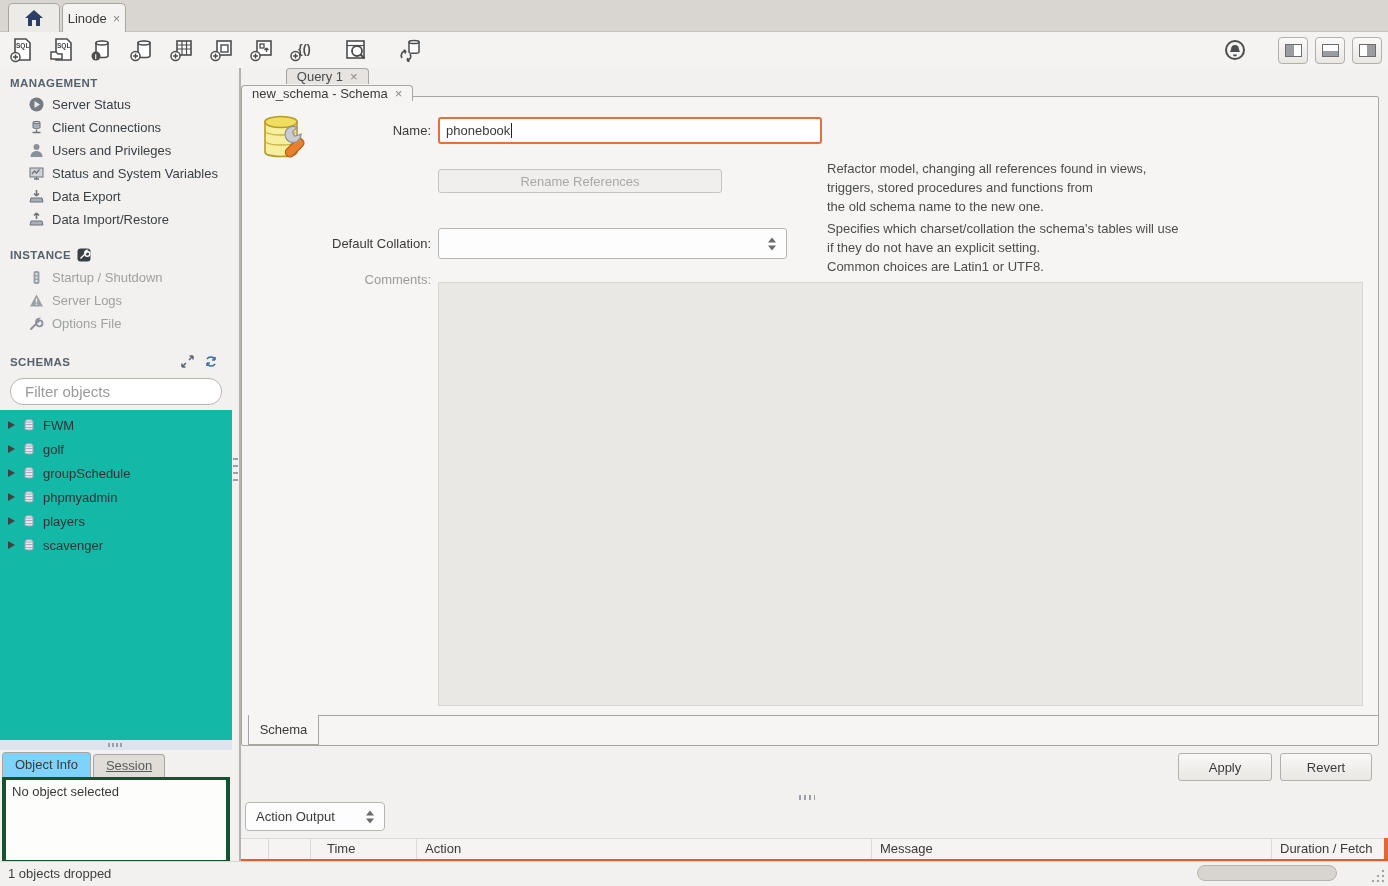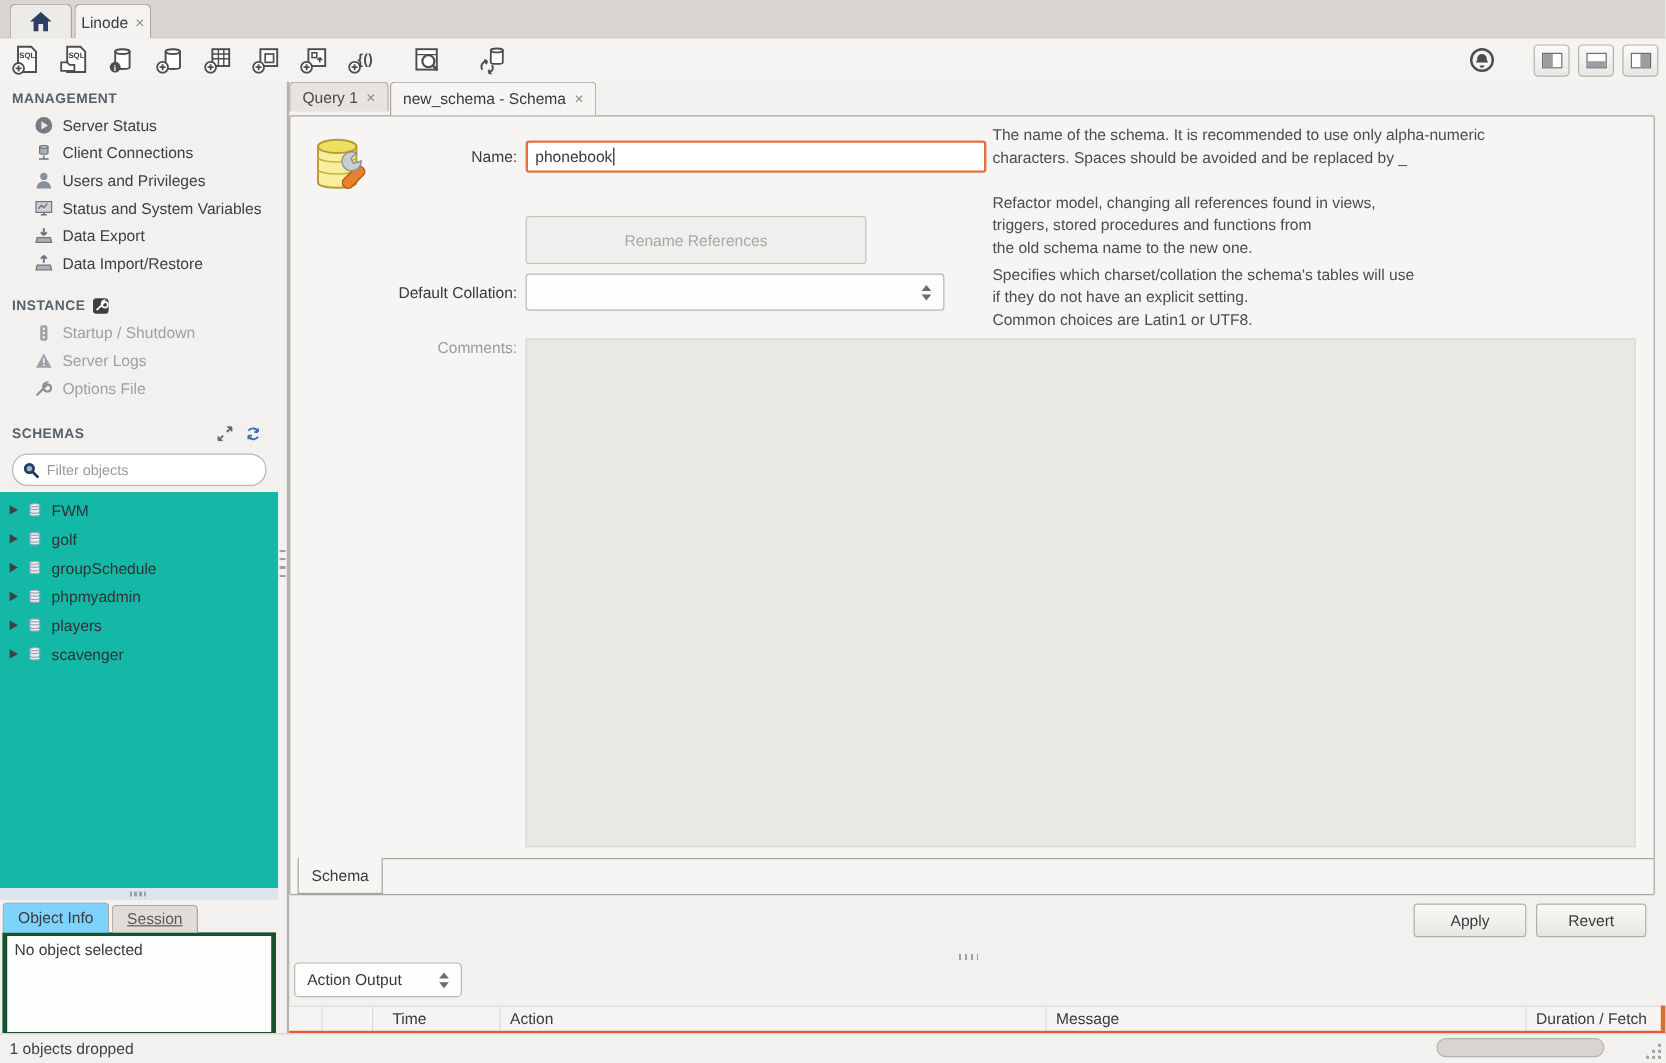--- a/index.html
+++ b/index.html
@@ -25,21 +25,21 @@
 
   
   .sidebar { position:absolute; left:0; top:68px; width:232px; height:793px; background:#f2f1ef; overflow:hidden; }
   .side-header { font-size:11.5px; font-weight:bold; letter-spacing:.4px; color:#55616b; padding:9px 0 4px 10px; display:flex; align-items:center; gap:6px; }
   .side-item { display:flex; align-items:center; gap:8px; height:23px; padding-left:28px; white-space:nowrap; cursor:pointer; color:#3b4045; }
   .side-item.disabled { color:#a0a0a0; cursor:default; }
   .side-item .ic { width:16px; height:16px; flex:0 0 16px; display:flex; align-items:center; justify-content:center; }
   .schemas-header { position:relative; }
   .schemas-actions { position:absolute; right:14px; top:8px; display:flex; gap:10px; }
   .filter-wrap { margin:6px 10px 5px 10px; height:27px; background:#fff; border:1px solid #b9b6b2; border-radius:13px; display:flex; align-items:center; padding:0 8px; gap:6px; }
-  .filter-wrap input { border:none; outline:none; flex:1; font-family:inherit; font-size:12px; color:#333; background:transparent; }
+  .filter-wrap input { border:none; outline:none; flex:1; font-family:inherit; font-size:15px; color:#333; background:transparent; }
   .filter-wrap input::placeholder { color:#9a9a9a; }
   .schema-list { background:#14b8a6; height:330px; padding-top:3px; }
   .schema-row { display:flex; align-items:center; height:24px; padding-left:8px; gap:7px; cursor:pointer; color:#2f3337; }
   .tri { width:0; height:0; border-left:7px solid #3f4245; border-top:4.5px solid transparent; border-bottom:4.5px solid transparent; }
 
   
   .info-splitter { height:10px; background:#dde4ee; position:relative; }
   .grip-h { position:absolute; left:108px; top:3px; width:14px; height:4px;
     background:repeating-linear-gradient(90deg,#9aa0a8 0 2px,transparent 2px 4px); }
   .info-tabs { position:relative; height:27px; background:#f2f1ef; padding-left:2px; display:flex; align-items:flex-end; gap:2px; }
@@ -48,34 +48,34 @@
   .info-tab.inactive { background:#e0ddd9; color:#5a5a5a; height:23px; padding-top:3px;text-decoration:underline; }
   .info-content { margin:0 2px; height:88px; background:#fdfdfc; border:4px solid #14532d; margin-top:-1px; padding:4px 6px; }
 
   
   .vsplit { position:absolute; left:232px; top:68px; width:9px; height:793px; background:#f2f1ef; border-right:2px solid #b5b2ae; }
   .vsplit .dots { position:absolute; left:1px; top:390px; width:5px; height:26px;
     background:repeating-linear-gradient(#9aa0a8 0 2px,transparent 2px 7px); }
 
   
   .main { position:absolute; left:241px; top:68px; width:1147px; height:793px; }
-  .editor-tabs { position:absolute; left:0; top:0; height:29px; display:flex; align-items:flex-start; gap:1px; }
+  .editor-tabs { position:absolute; left:0; top:0; height:29px; display:flex; align-items:center; gap:1px;flex-direction:column; }
   .ed-tab { border:1px solid #a9a5a1; border-bottom:none; border-radius:4px 4px 0 0; display:flex; align-items:center; gap:7px; padding:0 10px; cursor:pointer; }
   .ed-tab.inactive { background:#e6e3e0; height:25px; color:#4a4a4a; }
   .ed-tab.active { background:#f6f5f3; height:28px; position:relative; z-index:3; }
 
   .editor-box { position:absolute; left:0; top:28px; width:1138px; height:650px; background:#f6f5f3; border:1px solid #a9a5a1; border-radius:2px; }
   .schema-big-icon { position:absolute; left:15px; top:13px; }
   .form-label { position:absolute; width:160px; text-align:right; color:#3a3a3a; }
   .name-input { position:absolute; left:196px; top:20px; width:384px; height:27px; background:#fff; border:2px solid #e4703d; border-radius:3px; display:flex; align-items:center; padding-left:6px; }
   .caret { display:inline-block; width:1px; height:15px; background:#222; margin-left:1px; }
   .help { position:absolute; left:585px; width:510px; color:#4c4c4c; line-height:19px; white-space:pre-line; }
   .btn { border:1px solid #b3afab; border-radius:3px; background:linear-gradient(#f9f8f6,#e9e7e4); color:#3a3a3a; display:flex; align-items:center; justify-content:center; cursor:pointer; font-size:13px; }
   .btn.disabled { color:#aaa8a5; background:#f0efed; border-color:#c6c3bf; cursor:default; }
-  .rename-btn { position:absolute; left:196px; top:72px; width:284px; height:40px;margin-top:11px; }
+  .rename-btn { position:absolute; left:196px; top:72px; width:284px; height:24px; }
   .combo { position:absolute; left:196px; top:131px; width:349px; height:31px; background:#fdfdfd; border:1px solid #b9b6b2; border-radius:3px; cursor:pointer; }
   .spinner { position:absolute; right:10px; top:50%; transform:translateY(-50%); display:flex; flex-direction:column; gap:3px; }
   .sp-up { width:0;height:0;border-left:4px solid transparent;border-right:4px solid transparent;border-bottom:5px solid #6b6b6b; }
   .sp-dn { width:0;height:0;border-left:4px solid transparent;border-right:4px solid transparent;border-top:5px solid #6b6b6b; }
   .comments-area { position:absolute; left:196px; top:185px; width:925px; height:424px; background:#e9e8e5; border:1px solid #d8d6d3; cursor:text; }
   .bottom-tabrow { position:absolute; left:0; bottom:0; width:100%; height:30px; }
   .bottom-tabrow .rule { position:absolute; left:77px; right:0; top:0; border-top:1px solid #a9a5a1; }
   .bottom-tab { position:absolute; left:6px; top:0; width:71px; height:30px; background:#f6f5f3; border:1px solid #a9a5a1; border-top:none; display:flex; align-items:center; justify-content:center; cursor:pointer; }
 
   .apply-row { position:absolute; top:685px; left:0; width:1138px; }
@@ -447,43 +447,41 @@
           <rect x="27" y="33" width="22" height="9" rx="4" transform="rotate(-45 38 38)" fill="#e8802f" stroke="#b35c14" stroke-width="1.2"></rect>
           <path d="M44 24 a8 8 0 1 1 -4 -6.5 l-4.5 4.5 2 4 4.5 -1 Z" fill="#c9ccd1" stroke="#8e9196" stroke-width="1.2"></path>
         </g>
       </svg>
 
       <div class="form-label" style="left:29px; top:20px; line-height:27px;">Name:</div>
       <div class="name-input">
         <span>phonebook</span>
           <span class="caret"></span>
       </div>
-      <div class="help" style="top:6px;">The name of the schema. It is recommended to use only alpha-numeric
-characters. Spaces should be avoided and be replaced by _</div>
 
       <div class="btn disabled rename-btn">
         <span>Rename References</span>
       </div>
       <div class="help" style="top:62px;">Refactor model, changing all references found in views,
 triggers, stored procedures and functions from
 the old schema name to the new one.</div>
 
       <div class="form-label" style="left:29px; top:131px; line-height:31px;">Default Collation:</div>
       <div class="combo">
         <span style="line-height:29px; padding-left:8px;"></span>
         <span class="spinner">
             <span class="sp-up"></span>
             <span class="sp-dn"></span>
           </span>
       </div>
       <div class="help" style="top:122px;">Specifies which charset/collation the schema's tables will use
 if they do not have an explicit setting.
 Common choices are Latin1 or UTF8.</div>
 
-      <div class="form-label" style="left:29px; top:185px; color:#9b9b9b;">Comments:</div>
+      <div class="form-label" style="left:29px; top:175px; color:#9b9b9b;">Comments:</div>
       <div class="comments-area">
         <span></span>
       </div>
 
       <div class="bottom-tabrow">
         <div class="rule"></div>
         <div class="bottom-tab">
           <span>Schema</span>
         </div>
       </div>

